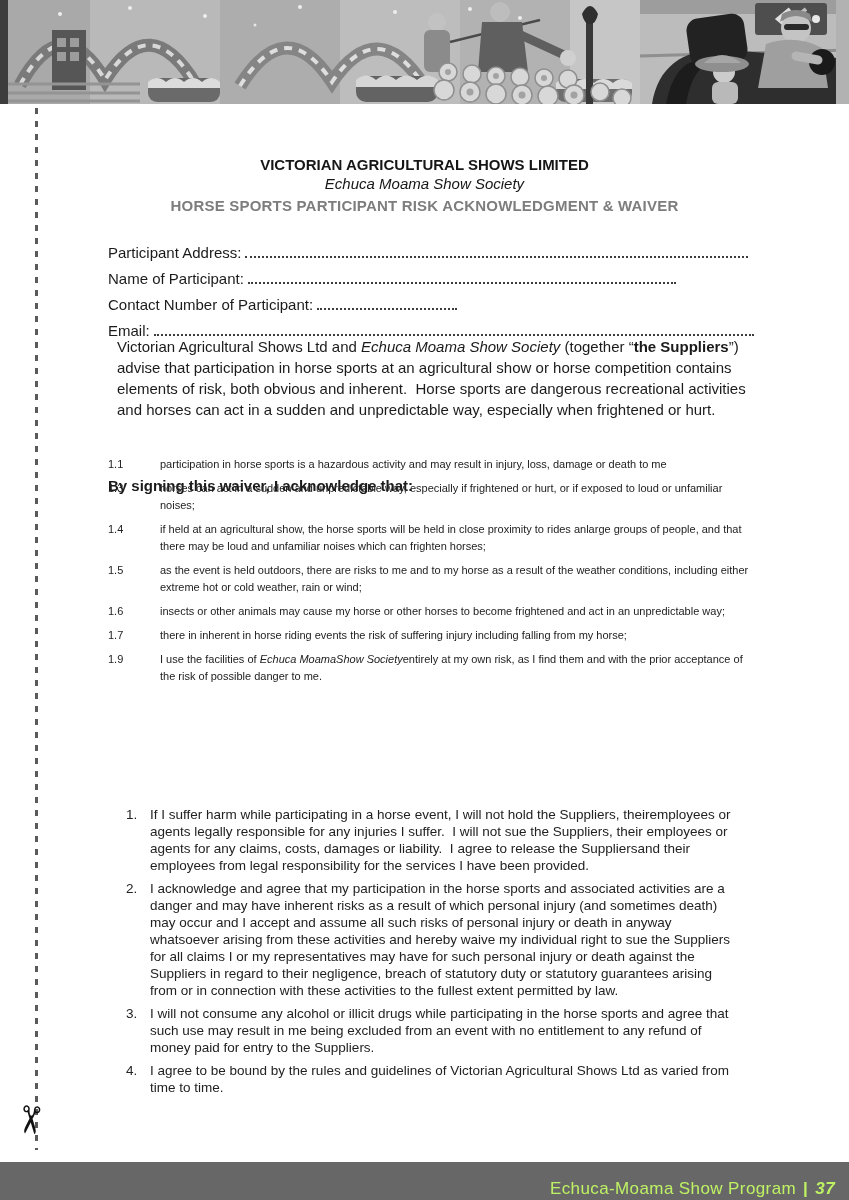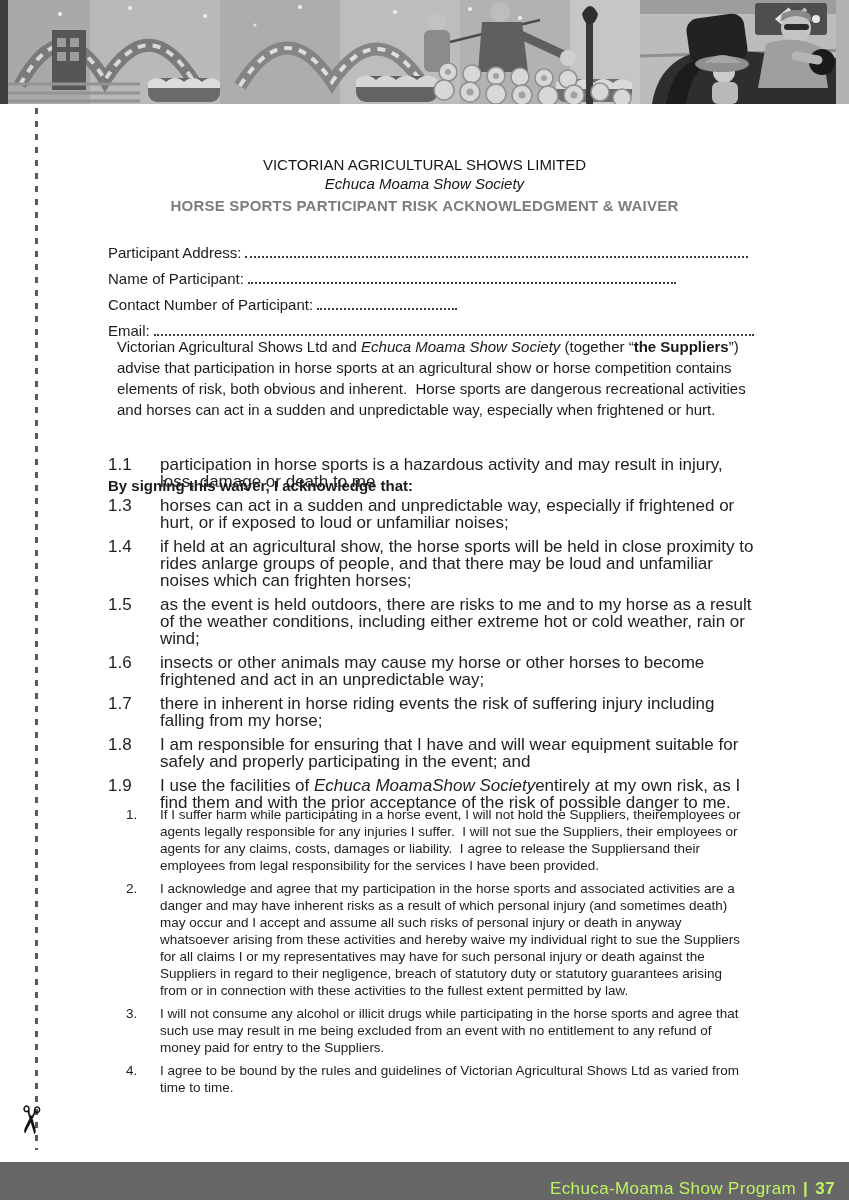--- a/index.html
+++ b/index.html
@@ -10,55 +10,55 @@
   .banner{position:absolute;top:0;left:0;width:849px;height:104px;display:block;}
 
   
   .cutline{position:absolute;left:35px;top:108px;width:3px;height:1042px;
     background:repeating-linear-gradient(to bottom,#5a5a5a 0 6px,transparent 6px 13px);}
   .scissors{position:absolute;left:8px;top:1098px;width:44px;height:44px;font-size:38px;color:#111;
     transform:rotate(95deg);line-height:44px;text-align:center;}
 
   
   .hdr{position:absolute;top:155px;left:0;width:849px;text-align:center;}
-  .org{font-size:15px;font-weight:normal;line-height:19px;color:#161616;}
+  .org{font-size:15px;font-weight:bold;line-height:19px;color:#161616;}
   .soc{font-size:15px;font-style:italic;line-height:19px;color:#161616;}
   .doc-title{font-size:15px;font-weight:bold;color:#7d7d7d;margin-top:4px;letter-spacing:.2px;}
 
   
   .form{position:absolute;top:243px;left:108px;width:660px;}
   .frow{height:26px;line-height:20px;font-size:15px;white-space:nowrap;}
   .leader{display:inline-block;border-bottom:2px dotted #3c3c3c;height:13px;margin-left:4px;}
   .l0{width:428px}.l1{width:503px}.l2{width:140px}.l3{width:600px}
 
   
   .intro{position:absolute;top:327px;left:108px;width:652px;font-size:15px;line-height:21px;margin:9px;}
   .it{font-style:italic;}
   .bd{font-weight:bold;}
 
   .ack{position:absolute;top:431px;left:108px;font-size:15px;font-weight:bold;margin-top:46px;}
 
   
   .clauses{position:absolute;top:456px;left:108px;width:652px;}
-  .crow{display:flex;margin-bottom:7px;font-size:17px;line-height:17px;color:#222;}
+  .crow{display:flex;margin-bottom:7px;font-size:11px;line-height:17px;color:#222;}
   .cnum{flex:0 0 52px;}
   .ctext{flex:1;max-width:600px;}
 
   
   .numbered{position:absolute;top:806px;left:126px;width:628px;}
   .nrow{display:flex;margin-bottom:6px;font-size:13.5px;line-height:17px;color:#222;}
   .nnum{flex:0 0 20px;}
-  .ntext{flex:1;margin-left:14px;max-width:592px;}
+  .ntext{flex:1;margin-left:4px;max-width:592px;}
 
   
   .footer{position:absolute;left:0;top:1162px;width:849px;height:54px;background:#676767;
     box-sizing:border-box;display:flex;align-items:center;justify-content:flex-end;
     padding-right:14px;color:#bef264;font-size:17px;letter-spacing:.4px;}
   .footer .psep{font-weight:bold;margin:0 7px;}
-  .footer .pnum{font-weight:bold;}
+  .footer .pnum{font-weight:bold;font-style:italic;}
 </style>
 </head>
 <body>
 
 <div class="page">
 
   <svg class="banner" viewBox="0 0 849 104" aria-hidden="true">
     <rect x="0" y="0" width="849" height="104" fill="#c6c6c6"></rect>
 
     <rect x="0" y="0" width="90" height="104" fill="#a9a9a9"></rect>
@@ -200,24 +200,20 @@
       </div>
       <div class="crow">
         <span class="cnum">1.6</span>
         <span class="ctext"><span>insects or other animals may cause my horse or other horses to become frightened and act in an unpredictable way;</span></span>
       </div>
       <div class="crow">
         <span class="cnum">1.7</span>
         <span class="ctext"><span>there in inherent in horse riding events the risk of suffering injury including falling from my horse;</span></span>
       </div>
       <div class="crow">
-        <span class="cnum">1.8</span>
-        <span class="ctext"><span>I am responsible for ensuring that I have and will wear equipment suitable for safely and properly participating in the event; and</span></span>
-      </div>
-      <div class="crow">
         <span class="cnum">1.9</span>
         <span class="ctext"><span>I use the facilities of </span><span class="it">Echuca MoamaShow Society</span><span>entirely at my own risk, as I find them and with the prior acceptance of the risk of possible danger to me.</span></span>
       </div>
     </div>
 
   <div class="numbered" id="numbered-list">
       <div class="nrow">
         <span class="nnum">1.</span>
         <span class="ntext">If I suffer harm while participating in a horse event, I will not hold the Suppliers, theiremployees or agents legally responsible for any injuries I suffer.&nbsp; I will not sue the Suppliers, their employees or agents for any claims, costs, damages or liability.&nbsp; I agree to release the Suppliersand their employees from legal responsibility for the services I have been provided.</span>
       </div>

